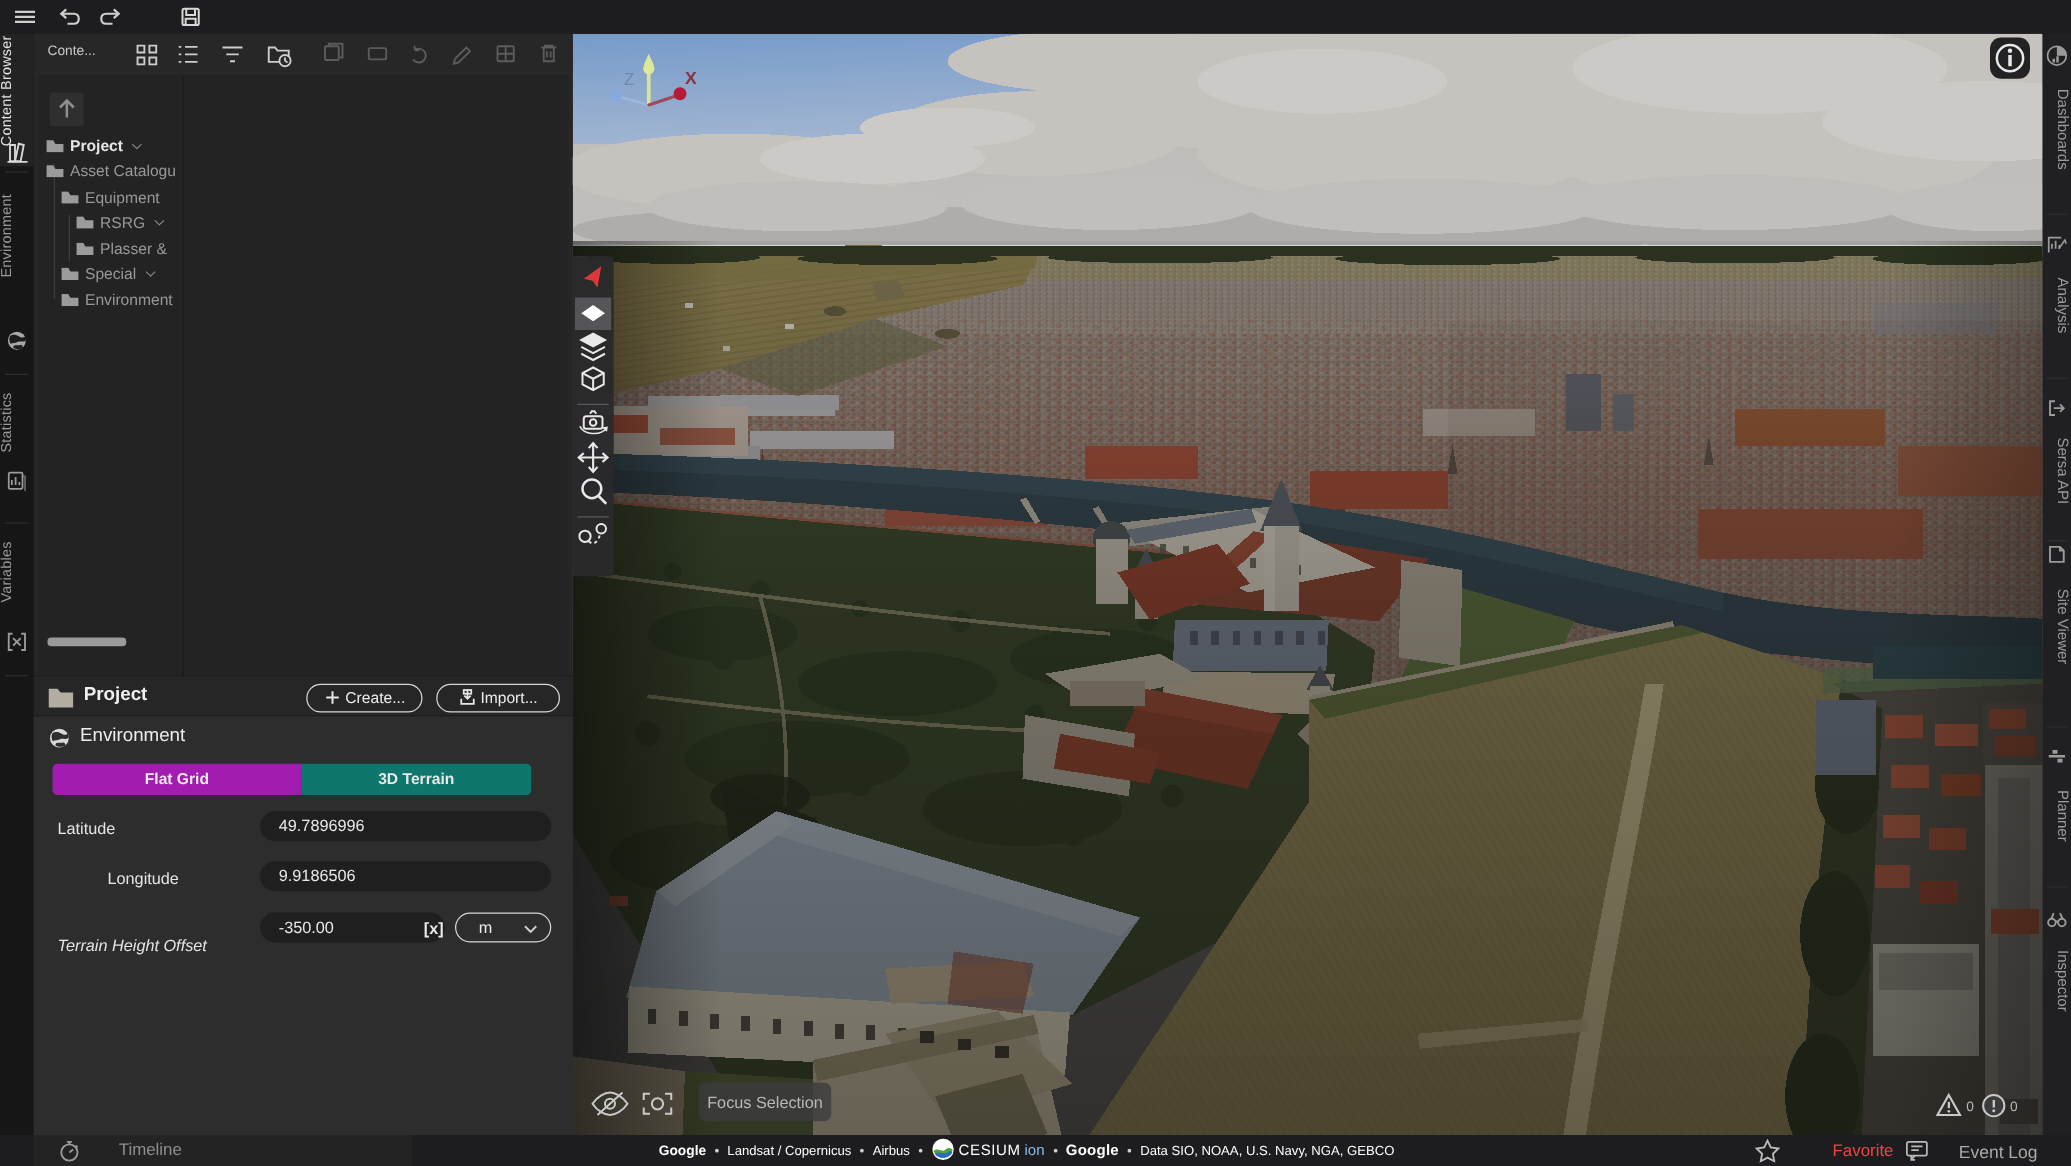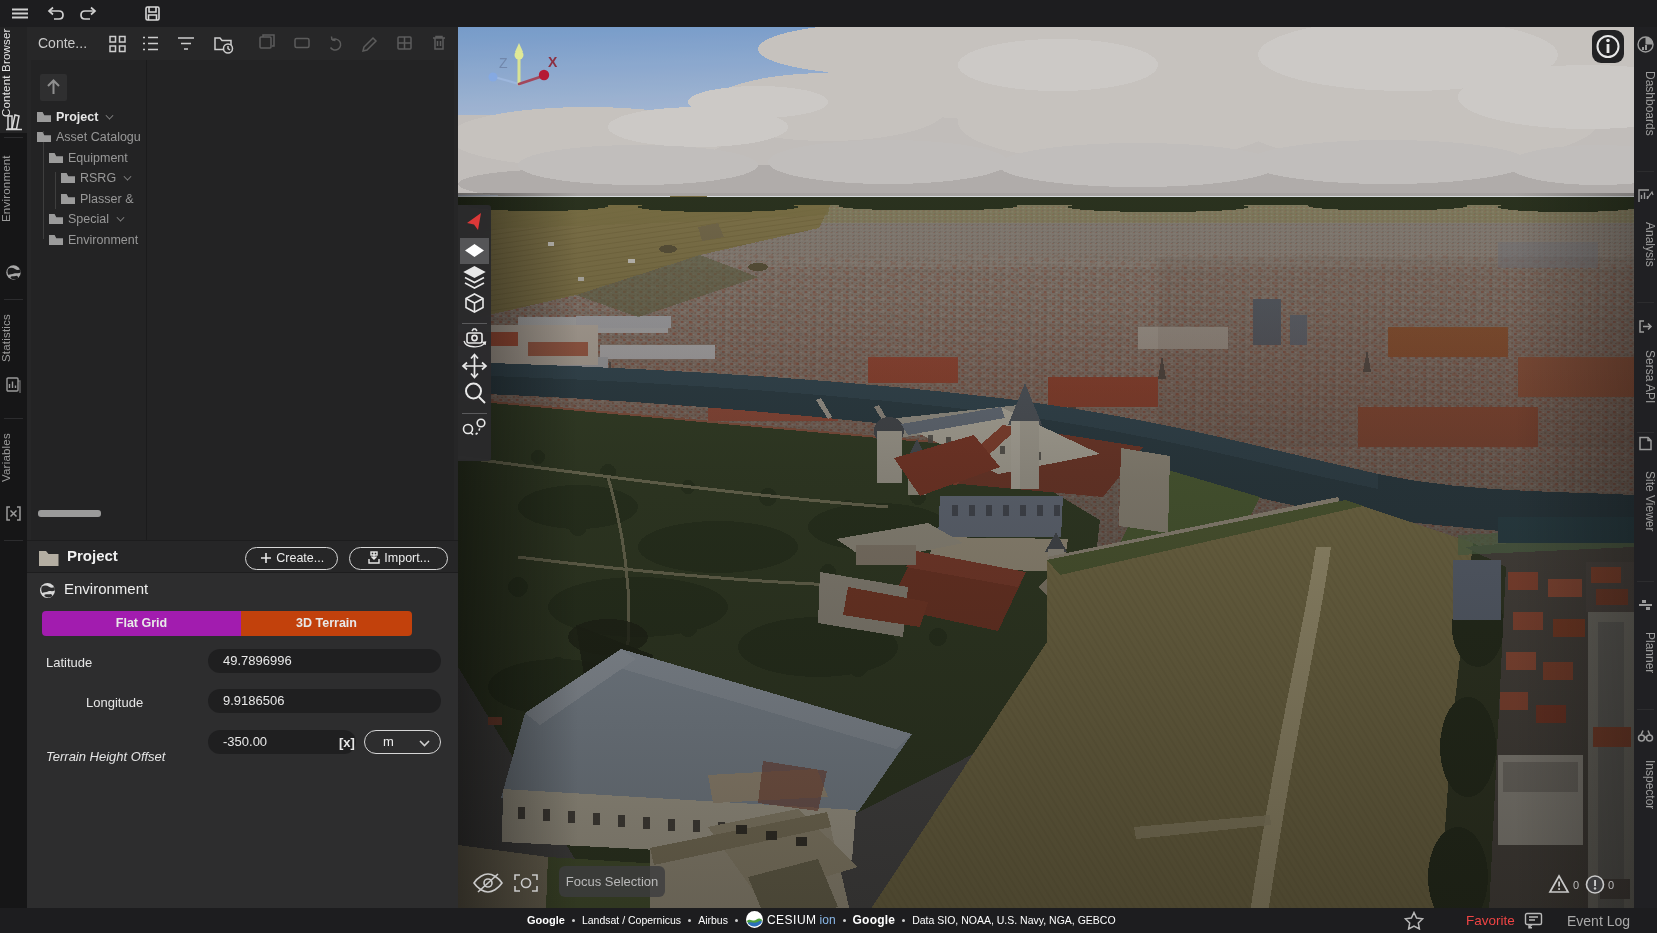--- a/index.html
+++ b/index.html
@@ -21,21 +21,21 @@
 
   
   #righttabs { position:absolute; left:1634px; top:27px; width:23px; height:881px; background:#202023; }
   .vtextR { position:absolute; left:0; width:23px; text-align:center;
     writing-mode:vertical-rl; font-size:12px; color:#9b9b9b; white-space:nowrap; }
   .rtab-div { position:absolute; left:3px; width:17px; height:1px; background:#2c2c2e; }
 
   
   #leftpanel { position:absolute; left:27px; top:27px; width:431px; height:881px; background:#262627; }
   #cb-head { position:absolute; left:0; top:0; width:431px; height:33px; background:#272728; }
-  #cb-title { position:absolute; left:11px; top:8px; font-size:14px; color:#c9c9c9; }
+  #cb-title { position:absolute; left:11px; top:8px; font-size:11px; color:#c9c9c9; }
   #cb-body { position:absolute; left:4px; top:33px; width:423px; height:480px; background:#232324; }
   #cb-tree { position:absolute; left:0; top:0; width:116px; height:485px; border-right:1px solid #1b1b1c; }
   .trow { position:absolute; left:0; height:20px; line-height:20px; font-size:12.5px; color:#989898; white-space:nowrap; }
   .trow b { color:#e6e6e6; font-weight:bold; }
   .fold { display:inline-block; width:14px; height:11px; background:#9b9b9b; margin-right:5px;
     clip-path:polygon(0 10%, 40% 10%, 52% 38%, 100% 38%, 100% 100%, 0 100%); vertical-align:-1px; }
   .trow b + .chev, .chev { display:inline-block; width:7px; height:7px; border-right:1.6px solid #8f8f8f;
     border-bottom:1.6px solid #8f8f8f; transform:rotate(45deg) scale(0.8); margin-left:8px; vertical-align:2px; }
   #upbtn { position:absolute; left:9px; top:14px; width:27px; height:27px; background:#2f2f30; border-radius:2px; }
   #hscroll { position:absolute; left:7px; top:450px; width:63px; height:7px; background:#9a9a9a; border-radius:3px; }
@@ -624,21 +624,21 @@
       </div>
     </div>
     <div id="env-panel">
       <svg width="17" height="17" style="position:absolute;left:12px;top:9px" viewBox="0 0 17 17">
         <circle cx="8.5" cy="8.5" r="7.5" fill="#d8d8d8"></circle>
         <path d="M2.8,4.8 C5,3 8,3.3 10,4.8 C12,6.3 14.2,5.8 15.4,5 C15.8,6 16,7.2 15.9,8.4 C13,10 11,8.4 9,9.4 C7,10.4 4.8,9.9 3.3,10.9 C2.1,9.4 2,6.6 2.8,4.8 Z" fill="#2d2d2e"></path>
         <path d="M5.8,12.6 C7.8,11.9 10,12.6 12.1,11.9 C13.1,12.9 13.6,13.6 13.3,14.3 C11,15.9 7.3,15.7 5.3,14.1 C5.4,13.5 5.6,13.1 5.8,12.6 Z" fill="#2d2d2e"></path>
       </svg>
       <span style="position:absolute;left:37px;top:7px;font-size:15px;color:#ededed;">Environment</span>
       <div class="seg" style="left:15px;width:199px;background:#a21caf;border-radius:4px 0 0 4px;">Flat Grid</div>
-      <div class="seg" style="left:214px;width:171px;background:#c2410c;border-radius:0 4px 4px 0;">3D Terrain</div>
+      <div class="seg" style="left:214px;width:184px;background:#0f766e;border-radius:0 4px 4px 0;">3D Terrain</div>
       <span class="frow-label" style="top:82px;">Latitude</span>
       <div class="frow-input" style="left:181px;top:76px;width:233px;">49.7896996</div>
       <span class="frow-label" style="top:122px;margin-left:40px;">Longitude</span>
       <div class="frow-input" style="left:181px;top:116px;width:233px;">9.9186506</div>
       <span class="frow-label" style="top:176px;font-style:italic;">Terrain Height Offset</span>
       <div class="frow-input" style="left:181px;top:157px;width:148px;">-350.00</div>
       <span style="position:absolute;left:312px;top:162px;font-size:13px;font-weight:bold;color:#e8e8e8;">[x]</span>
       <div style="position:absolute;left:337px;top:157px;width:77px;height:24px;border:1.5px solid #d6d6d6;border-radius:13px;color:#ececec;font-size:13px;line-height:22px;">
         <span style="margin-left:18px;">m</span>
         <svg width="11" height="7" style="position:absolute;right:10px;top:9px">
@@ -696,20 +696,29 @@
       <g stroke="#9b9b9b" stroke-width="1.5" fill="none">
         <circle cx="4.5" cy="11" r="3"></circle>
         <circle cx="12.5" cy="11" r="3"></circle>
         <path d="M7.5,11 C8,9.5 9,9.5 9.5,11 M4,8 L6,3.5 M13,8 L11,3.5"></path>
       </g>
     </svg>
     <div class="vtextR" style="top:726px;height:64px;">Inspector</div>
   </div>
 
   <div id="bottombar">
+    <div id="timeline-block">
+      <svg width="17" height="18" style="position:absolute;left:20px;top:4px" viewBox="0 0 17 18">
+        <g stroke="#9a9a9a" stroke-width="1.5" fill="none">
+          <circle cx="8.5" cy="10" r="6.5"></circle>
+          <path d="M8.5,10 L11.5,7.5 M6.5,1.5 h4 M8.5,1.5 v2 M13.5,4.5 l1.5,1.5"></path>
+        </g>
+      </svg>
+      <span style="position:absolute;left:68px;top:4px;font-size:13.5px;color:#8e8e8e;">Timeline</span>
+    </div>
     <div id="attrib">
       <b>Google</b><span class="dot"></span>Landsat / Copernicus<span class="dot"></span>Airbus<span class="dot"></span><svg width="19" height="19" style="vertical-align:-5px;margin-right:3px">
           <circle cx="9.5" cy="9.5" r="8.5" fill="#ffffff"></circle>
           <path d="M1.8,11 C5.5,7.5 8,12.5 11.5,9.5 C14,7.5 16,8.5 17.2,10 A8.5,8.5 0 0 1 1.8,11 Z" fill="#4fa33f"></path>
           <path d="M2.6,13 C6,10.5 10,14.5 13.5,11.5 C15,10.3 16.3,11 16.9,12 A8.5,8.5 0 0 1 2.6,13 Z" fill="#2b6fbb"></path>
         </svg><span style="font-size:12px;font-weight:normal;letter-spacing:0.5px;">CESIUM</span><span style="font-size:12px;color:#8ab8e8;margin-left:3px;">ion</span><span class="dot"></span><span style="font-size:12px;font-weight:bold;letter-spacing:0.2px;">Google</span><span class="dot"></span>Data SIO, NOAA, U.S. Navy, NGA, GEBCO
     </div>
     <svg width="20" height="19" style="position:absolute;left:1404px;top:3px" viewBox="0 0 20 19">
       <path d="M10,1.5 L12.6,7 L18.7,7.8 L14.3,12 L15.4,18 L10,15.1 L4.6,18 L5.7,12 L1.3,7.8 L7.4,7 Z" fill="none" stroke="#b9b9b9" stroke-width="1.5"></path>
     </svg>

